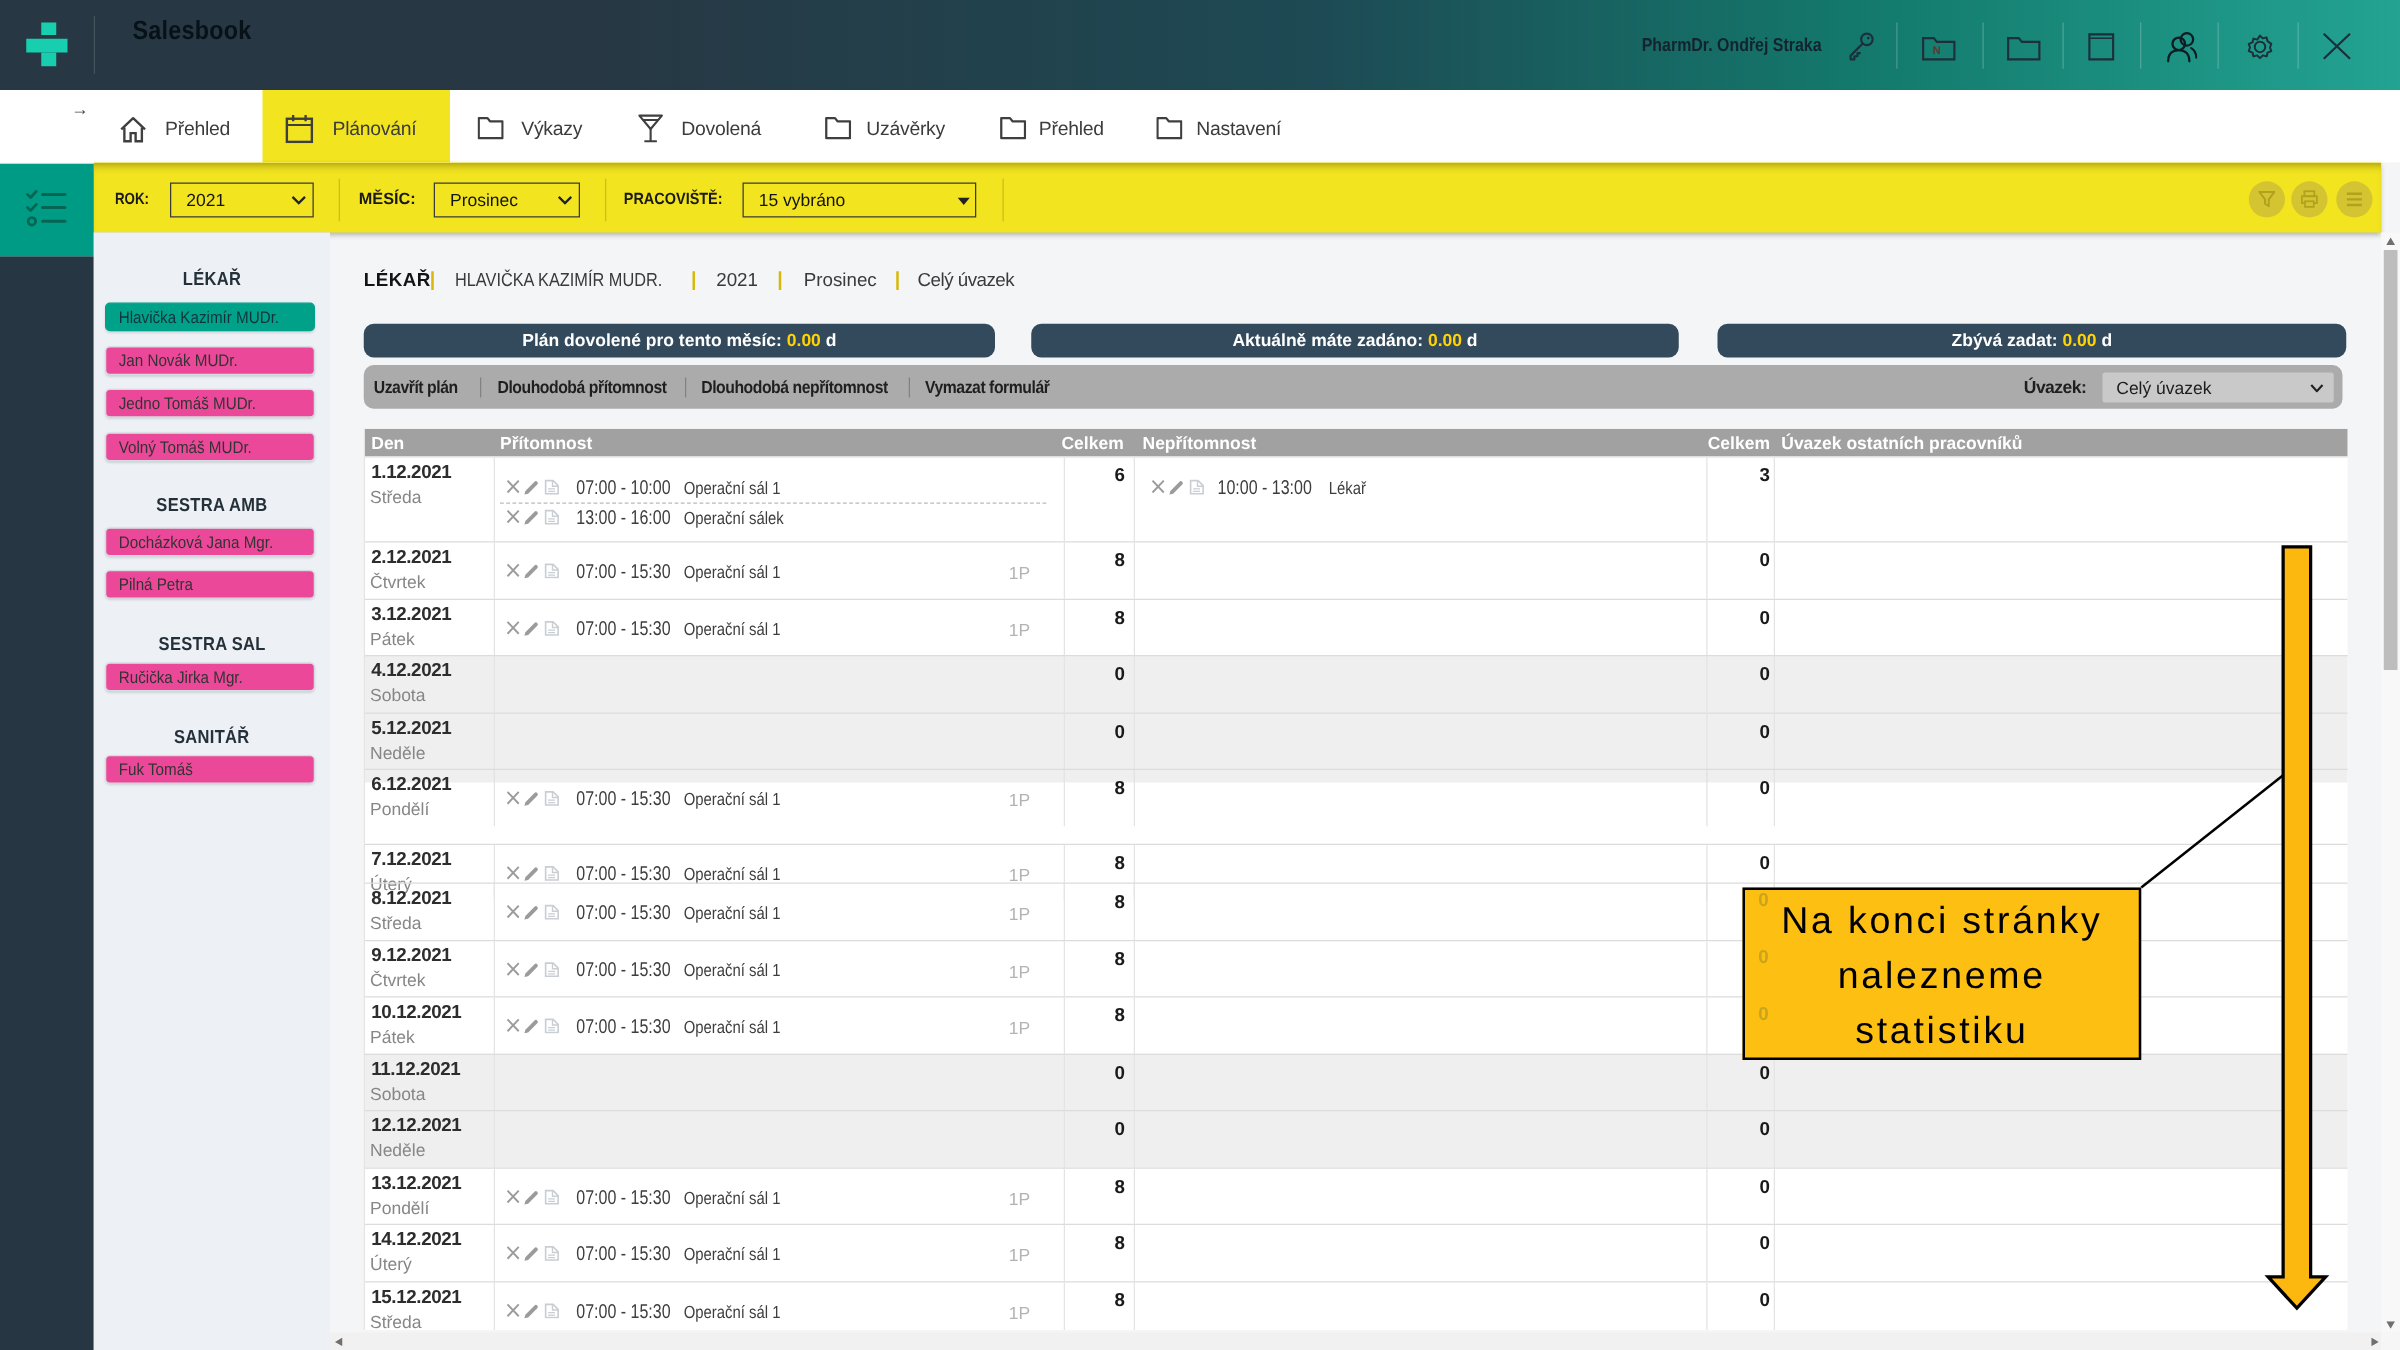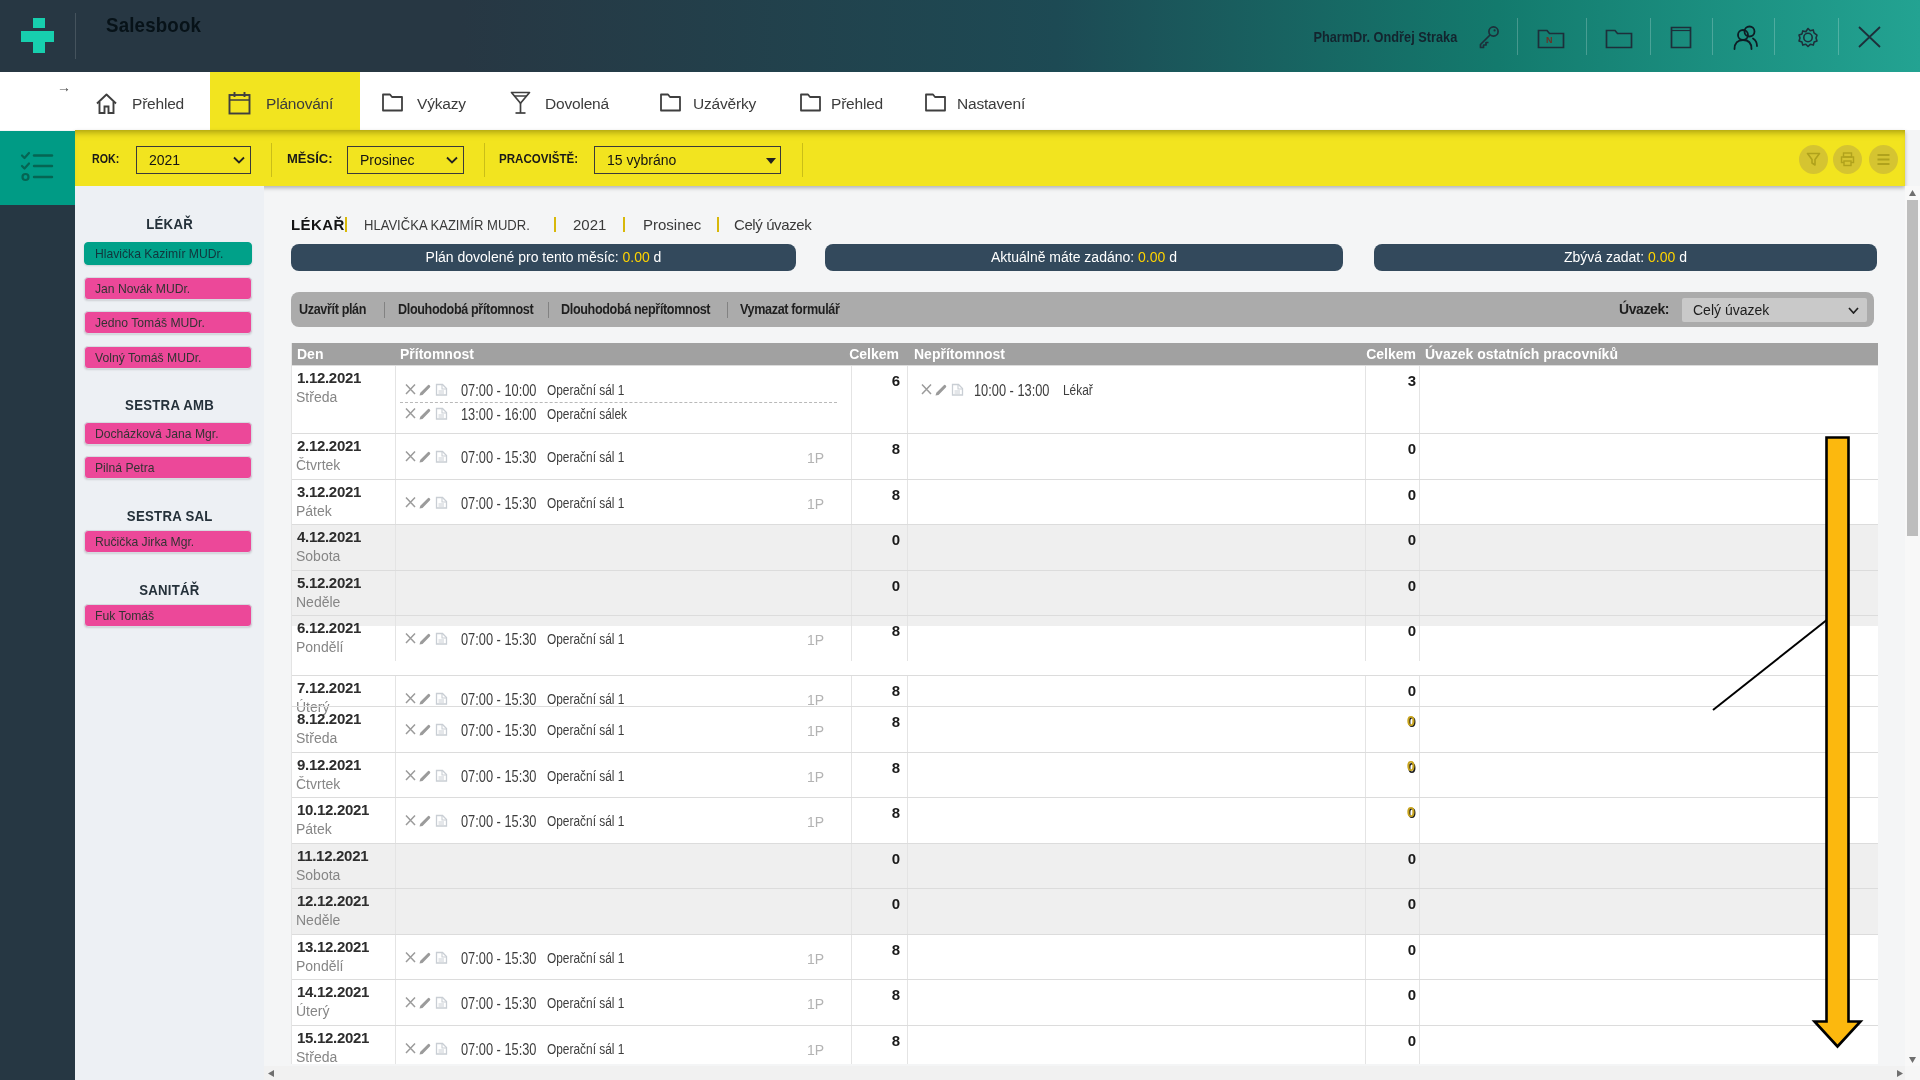--- a/index.html
+++ b/index.html
@@ -30,21 +30,21 @@
 .panel{left:75px;top:186px;width:189px;height:894px;background:#edf0f4}
 .sech{width:189px;text-align:center;font-size:15px;font-weight:bold;color:#25313a;letter-spacing:.3px}
 .pbtn{left:84px;width:168px;height:23px;border-radius:4px;background:#ec4899;border:1px solid #d5dbe0;
  box-shadow:0 1px 2px rgba(0,0,0,0.13);font-size:13.5px;color:#333;line-height:21px;padding-left:10px;
  white-space:nowrap;overflow:hidden}
 .pbtn.sel{background:#00a189;border-color:#00a189;color:#11343c}
 
 .content{left:264px;top:186px;width:1641px;height:894px;background:#f4f5f6}
 .crumb{top:216px;font-size:15px;color:#3a3a3a}
 .csep{width:2px;height:15px;background:#d8b80a}
-.statbar{top:244px;height:27px;border-radius:8px;background:#33495c;color:#fff;font-size:14px;font-weight:normal;
+.statbar{top:259px;height:27px;border-radius:8px;background:#33495c;color:#fff;font-size:14px;font-weight:bold;
  text-align:center;line-height:27px}
 .statbar .y{color:#ffd400}
 .toolbar{left:291px;top:292px;width:1583px;height:35px;border-radius:8px;background:#ababab}
 .titem{font-size:14px;font-weight:bold;color:#1f1f1f;letter-spacing:-.4px}
 .tsep{width:1px;height:16px;background:#828282}
 .uvsel{left:1682px;top:298px;width:185px;height:24px;background:#c9c9c9;border-radius:2px;font-size:14px;
  color:#1d1d1d;line-height:24px;padding-left:11px}
 
 .table{left:291px;top:343px;width:1587px;height:721px;background:#fff;overflow:hidden;border-left:1px solid #e4e4e4}
 .thead{left:0;top:0;width:1587px;height:22px;background:#a1a1a1;color:#fff;font-size:14px;font-weight:bold}
@@ -582,15 +582,16 @@
 <svg class="abs" style="left:268px;top:1070px" width="6" height="7" viewBox="0 0 6 7" fill="none">
       <path d="M6 0L0 3.5L6 7Z" fill="#6f6f6f"></path>
     </svg>
 <svg class="abs" style="left:1897px;top:1070px" width="6" height="7" viewBox="0 0 6 7" fill="none">
       <path d="M0 0L6 3.5L0 7Z" fill="#6f6f6f"></path>
     </svg>
 <svg class="abs overlay" width="1920" height="1080" viewBox="0 0 1920 1080">
       <line x1="1713" y1="710" x2="1828" y2="619" stroke="#000" stroke-width="2"></line>
       <path d="M1826.5 437.5H1848.5V1021.5H1860.5L1837.5 1046.5L1814.5 1021.5H1826.5Z" fill="#fcb80e" stroke="#000" stroke-width="2.6" stroke-linejoin="miter"></path>
     </svg>
+<div class="abs callout">Na konci stránky<br>nalezneme<br>statistiku</div>
 <div class="abs ghostz" style="left:1361px;top:712px">0</div>
 <div class="abs ghostz" style="left:1361px;top:757px">0</div>
 <div class="abs ghostz" style="left:1361px;top:803px">0</div>
 </div>
 </body></html>

